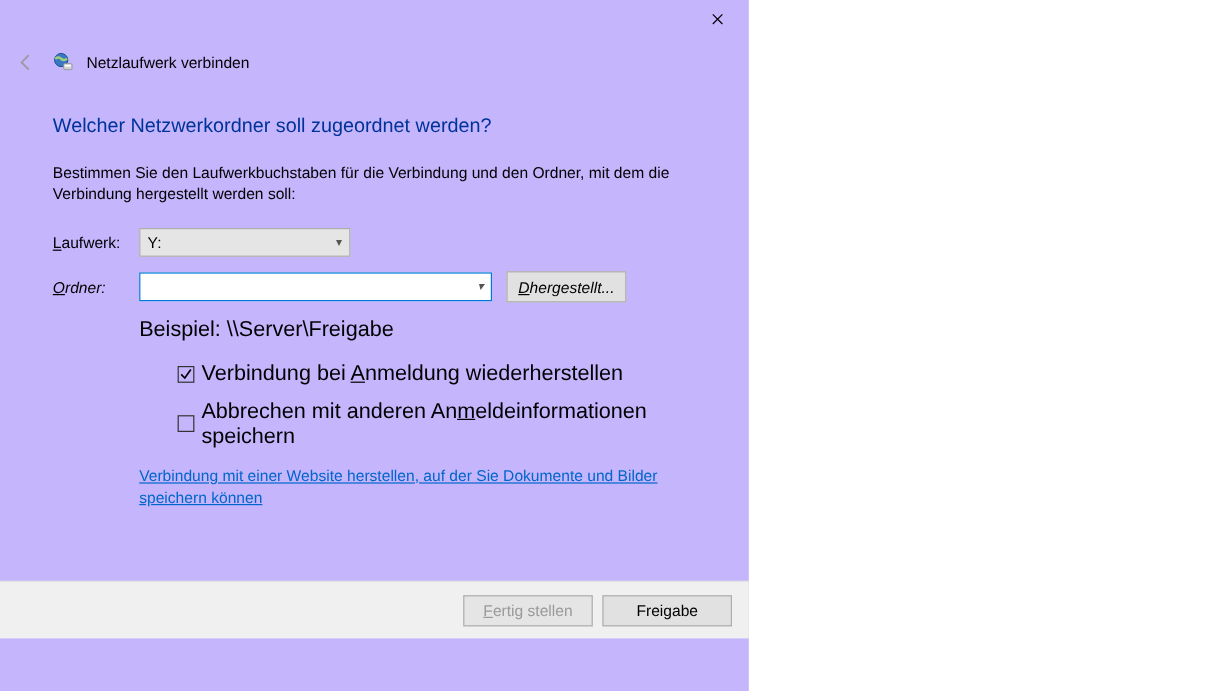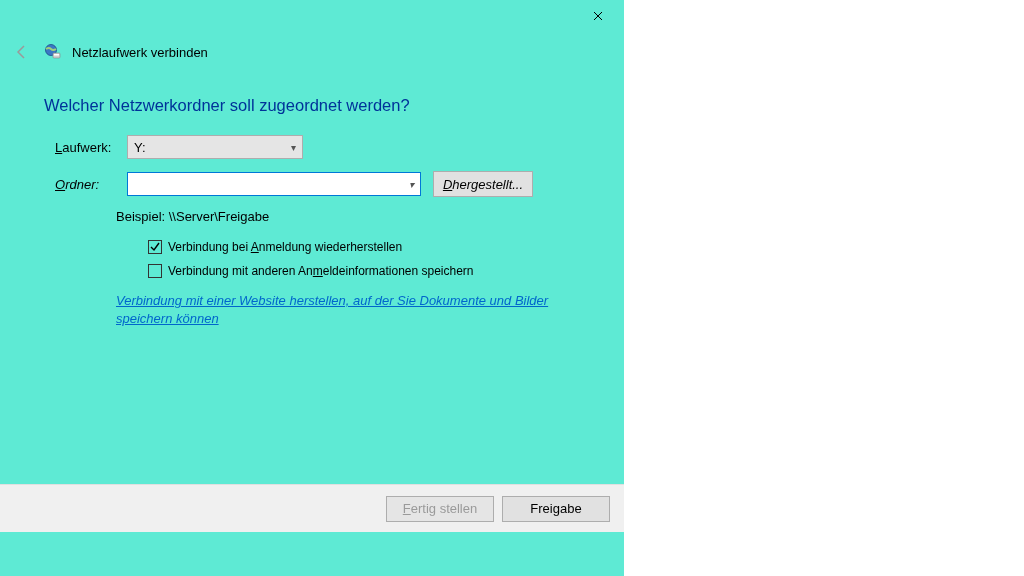--- a/index.html
+++ b/index.html
@@ -10,21 +10,21 @@
     font-family: "Segoe UI", Tahoma, sans-serif;
     font-size: 13px;
     color: #000;
     background: #fff;
     overflow: hidden;
   }
   .wizard {
     position: relative;
     width: 624px;
     height: 576px;
-    background: #5eead4;
+    background: #c4b5fd;
   }
   .close-btn {
     position: absolute;
     top: 2px;
     right: 4px;
     width: 44px;
     height: 28px;
     display: flex;
     align-items: center;
     justify-content: center;
@@ -67,21 +67,20 @@
   .instruct {
     font-size: 13px;
     color: #000;
     line-height: 1.35;
     margin-bottom: 20px;
   }
   .form-row {
     display: flex;
     align-items: center;
     margin-bottom: 12px;
-    margin-left: 11px;
   }
   .form-label {
     width: 72px;
     font-size: 13px;
   }
   .u { text-decoration: underline; }
   .select-box, .combo-box {
     height: 24px;
     border: 1px solid #adadad;
     background: #e5e5e5;
@@ -114,49 +113,48 @@
   }
   .btn.browse { margin-left: 12px; width: 100px; }
   .btn.disabled {
     color: #9a9a9a;
     background: #e5e5e5;
   }
   .indent-block {
     margin-left: 72px;
   }
   .example {
-    font-size: 13px;
+    font-size: 18px;
     margin: 6px 0 16px 0;
   }
   .check-row {
     display: flex;
     align-items: center;
     gap: 6px;
-    font-size: 12px;
+    font-size: 18px;
     margin-bottom: 10px;
     padding-left: 32px;
   }
   .chk {
     width: 14px;
     height: 14px;
     border: 1px solid #333;
     display: inline-flex;
     align-items: center;
     justify-content: center;
     box-sizing: border-box;
   }
   .chk svg { width: 10px; height: 10px; }
   .link {
     color: #0066cc;
     text-decoration: underline;
     cursor: pointer;
     line-height: 1.4;
     display: inline-block;
     max-width: 470px;
-    font-style: italic;
   }
   .footer {
     position: absolute;
     left: 0;
     right: 0;
     top: 484px;
     height: 48px;
     background: #f0f0f0;
     border-top: 1px solid #e0e0e0;
     display: flex;
@@ -191,20 +189,21 @@
         <path d="M2 6 Q5 4 7 6 Q9 8 12 6" stroke="#9fd07a" stroke-width="2" fill="none"></path>
         <rect x="9" y="10" width="7" height="5" rx="1" fill="#d0d0d0" stroke="#888" stroke-width="0.6"></rect>
         <rect x="10" y="11" width="5" height="1.5" fill="#fff"></rect>
       </svg>
     </span>
     <span class="title-text">Netzlaufwerk verbinden</span>
   </div>
 
   <div class="body">
     <div class="headline">Welcher Netzwerkordner soll zugeordnet werden?</div>
+    <div class="instruct">Bestimmen Sie den Laufwerkbuchstaben für die Verbindung und den Ordner, mit dem die Verbindung hergestellt werden soll:</div>
 
     <div class="form-row">
       <div class="form-label"><span class="u">L</span><span>aufwerk:</span></div>
       <div class="select-box">
         <span>Y:</span>
         <span class="chev">▾</span>
       </div>
     </div>
 
     <div class="form-row" style="margin-top:6px;font-style:italic;">
@@ -226,21 +225,21 @@
         <span class="chk">
           <svg viewBox="0 0 10 10">
               <path d="M1 5 L4 8 L9 1" stroke="#000" stroke-width="1.4" fill="none"></path>
             </svg>
         </span>
         <span><span>Verbindung bei </span><span class="u">A</span><span>nmeldung wiederherstellen</span></span>
       </div>
 
       <div class="check-row">
         <span class="chk"></span>
-        <span><span>Verbindung mit anderen An</span><span class="u">m</span><span>eldeinformationen speichern</span></span>
+        <span><span>Abbrechen mit anderen An</span><span class="u">m</span><span>eldeinformationen speichern</span></span>
       </div>
 
       <div style="margin-top:14px;">
         <span class="link">Verbindung mit einer Website herstellen, auf der Sie Dokumente und Bilder speichern können</span>
       </div>
     </div>
   </div>
 
   <div class="footer">
     <div class="btn disabled">

